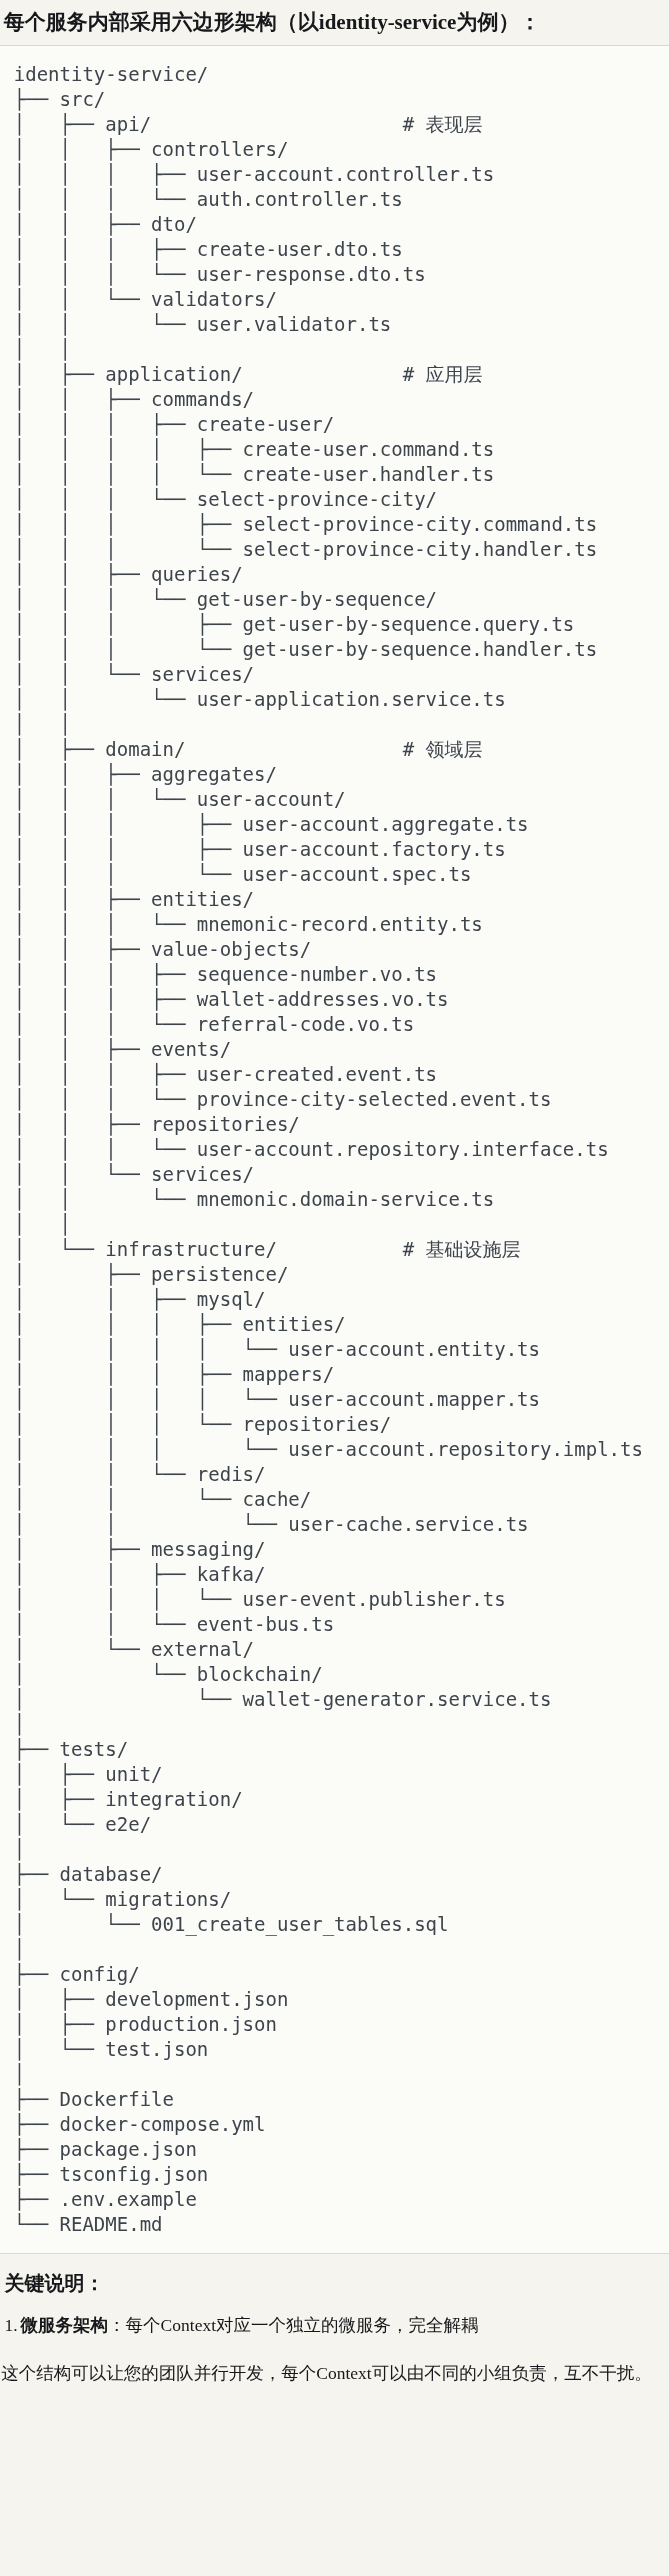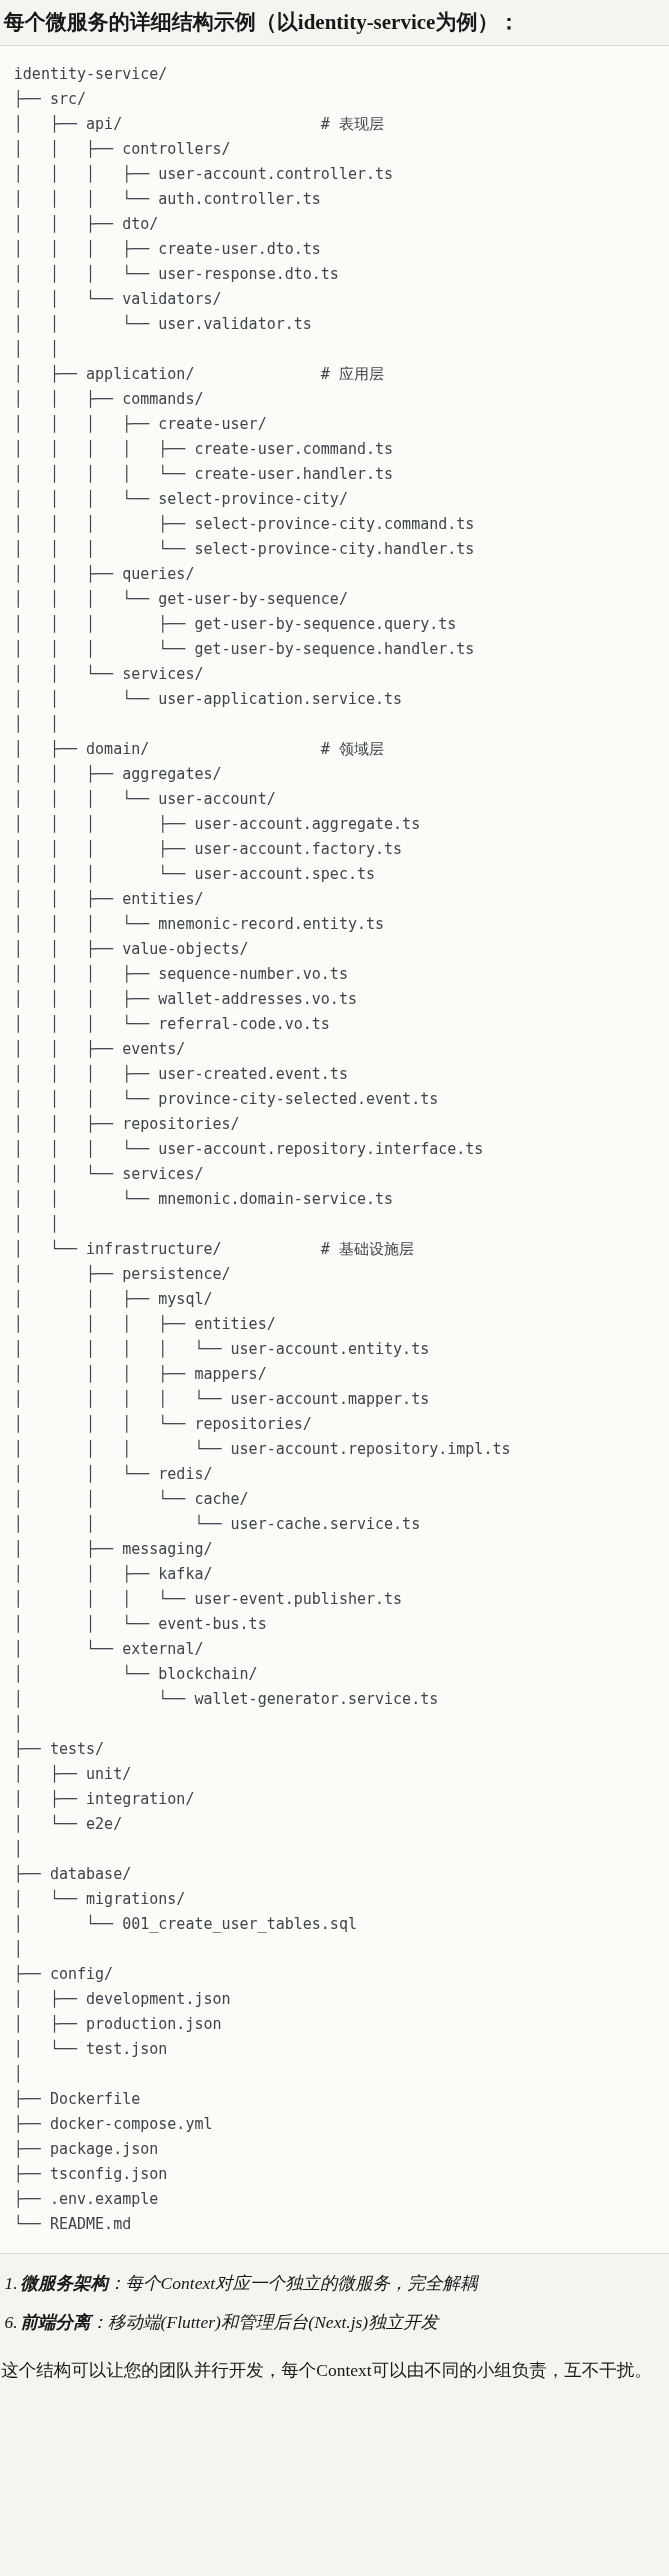--- a/index.html
+++ b/index.html
@@ -24,21 +24,21 @@
   .code-block {
     background: #fbfbf8;
     border-top: 0.6px solid #d9d8d3;
     border-bottom: 0.6px solid #d9d8d3;
     padding: 15.6px 6.3px 16.3px 13.8px;
     overflow: hidden;
   }
   .tree {
     margin: 0;
     font-family: "DejaVu Sans Mono", "Liberation Mono", monospace;
-    font-size: 15px;
+    font-size: 19px;
     line-height: 25px;
     color: #3e444c;
     white-space: pre;
   }
   .notes {
     padding: 16.3px 7.5px 11.3px 4.4px;
   }
   .notes-heading {
     margin: 0 0 17.5px 0;
     font-size: 20px;
@@ -47,40 +47,39 @@
   }
   .notes-list {
     list-style: none;
     margin: 0;
     padding: 0;
   }
   .note-item {
     font-size: 17.5px;
     line-height: 24px;
     margin-bottom: 15.6px;
-    font-style: italic;
   }
   .note-item .num {
     margin-right: 3.1px;
   }
   .note-item .term {
     font-weight: 700;
   }
   .closing {
     margin: 24px 0 0 0;
     font-size: 17.5px;
     line-height: 25px;
     margin-left: -3.1px;
   }
 </style>
 </head>
 <body>
 
 <div class="header">
-  <h1 class="doc-title">每个微服务的详细结构示例（以identity-service为例）：</h1>
+  <h1 class="doc-title">每个服务内部采用六边形架构（以identity-service为例）：</h1>
 </div>
 
 <div class="code-block">
   <pre class="tree">identity-service/
 ├── src/
 │   ├── api/                      # 表现层
 │   │   ├── controllers/
 │   │   │   ├── user-account.controller.ts
 │   │   │   └── auth.controller.ts
 │   │   ├── dto/
@@ -160,19 +159,19 @@
 │
 ├── Dockerfile
 ├── docker-compose.yml
 ├── package.json
 ├── tsconfig.json
 ├── .env.example
 └── README.md</pre>
 </div>
 
 <div class="notes">
+  <h2 class="notes-heading">关键说明：</h2>
   <ol class="notes-list">
       <li class="note-item"><span class="num">1.</span><span class="term">微服务架构</span><span>：</span><span>每个Context对应一个独立的微服务，完全解耦</span></li>
-      <li class="note-item"><span class="num">6.</span><span class="term">前端分离</span><span>：</span><span>移动端(Flutter)和管理后台(Next.js)独立开发</span></li>
     </ol>
   <p class="closing">这个结构可以让您的团队并行开发，每个Context可以由不同的小组负责，互不干扰。</p>
 </div>
 
 
 </body></html>

